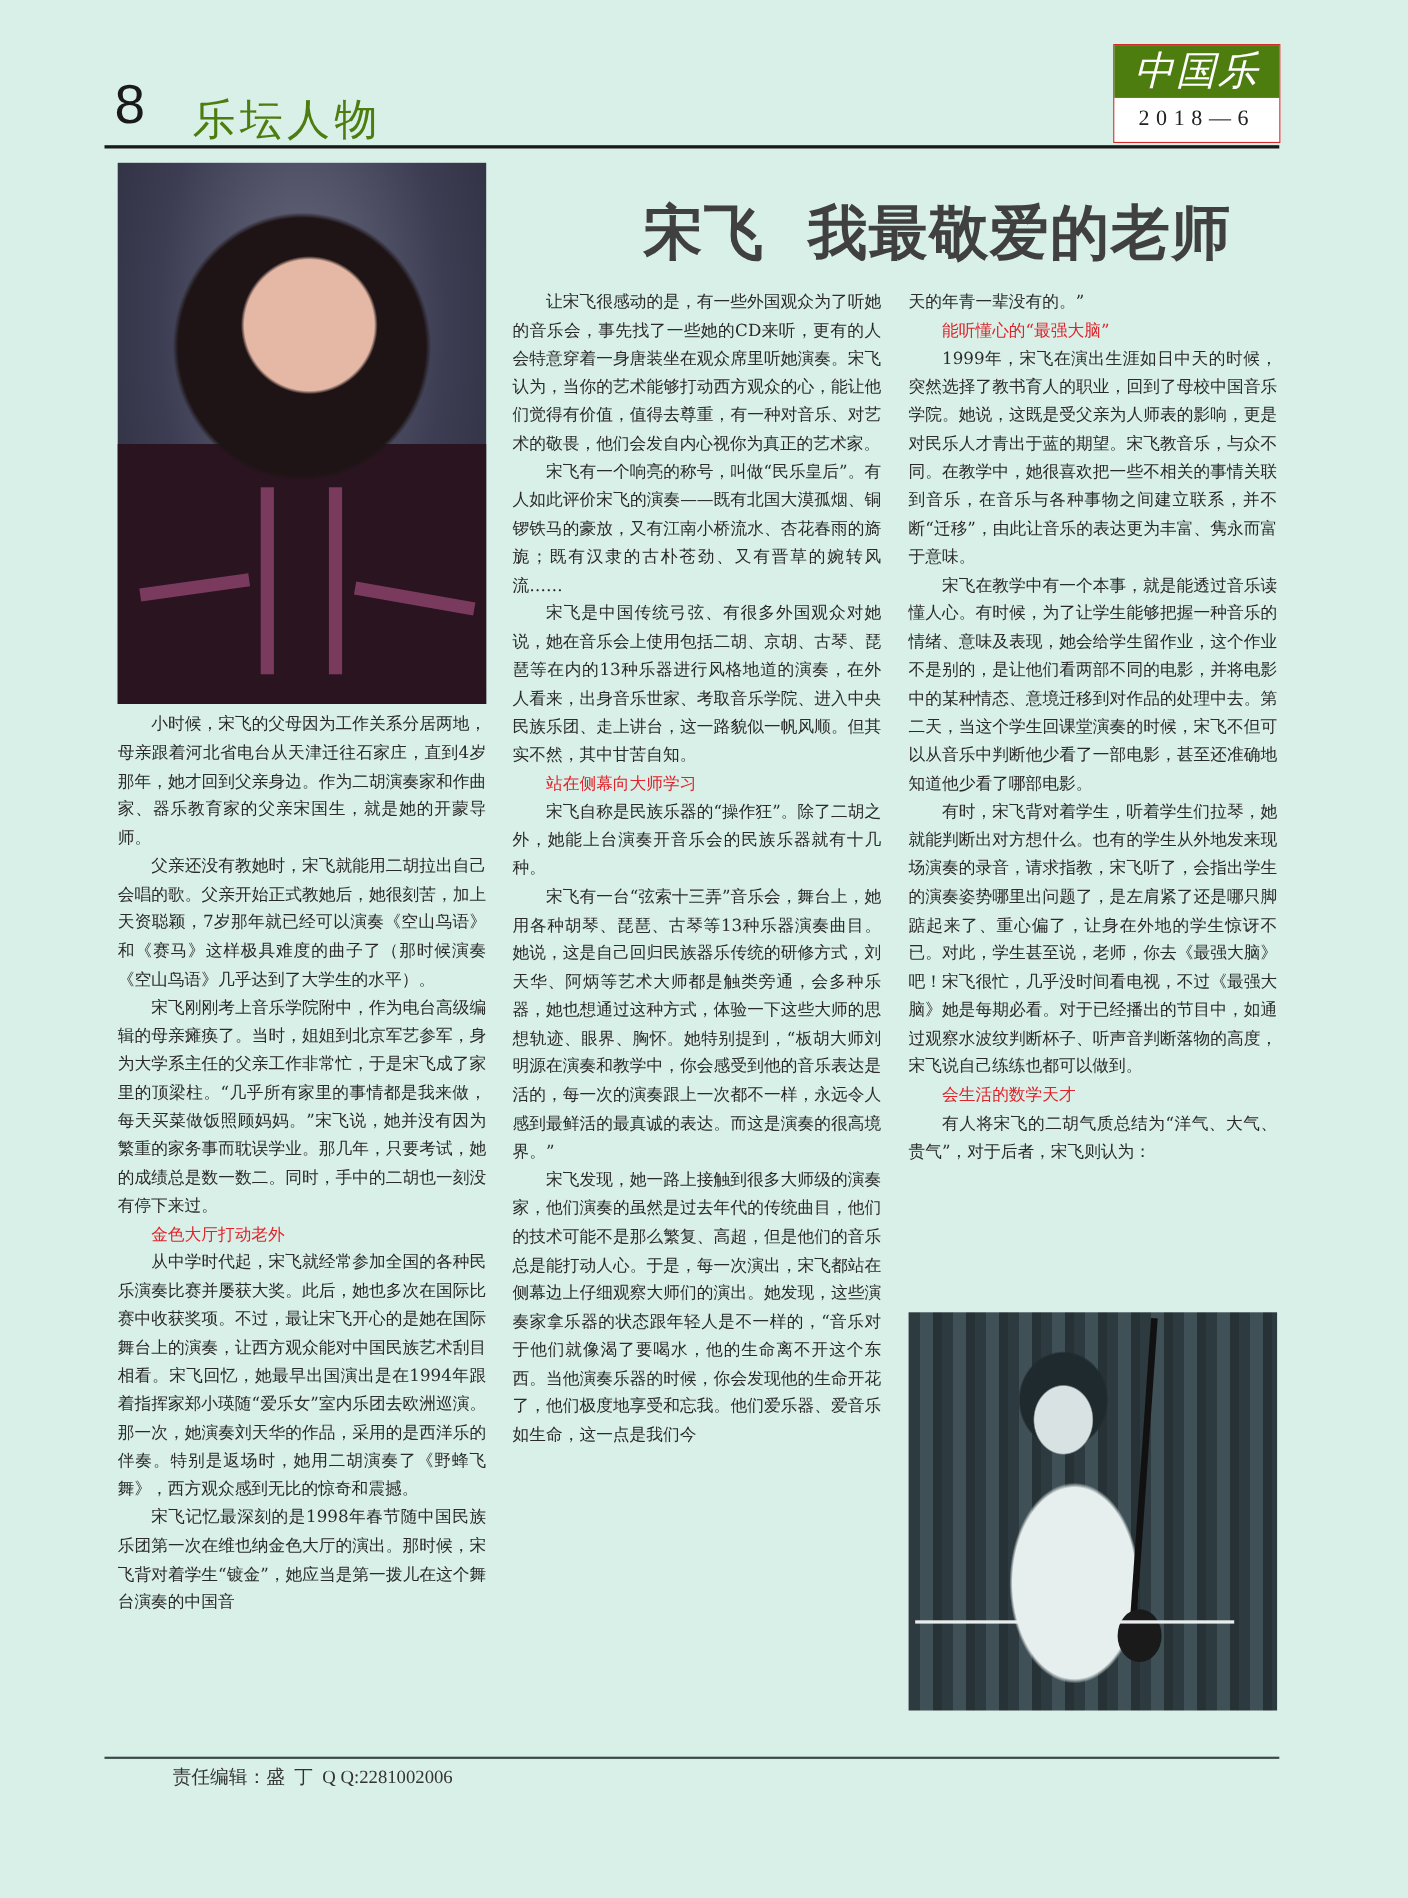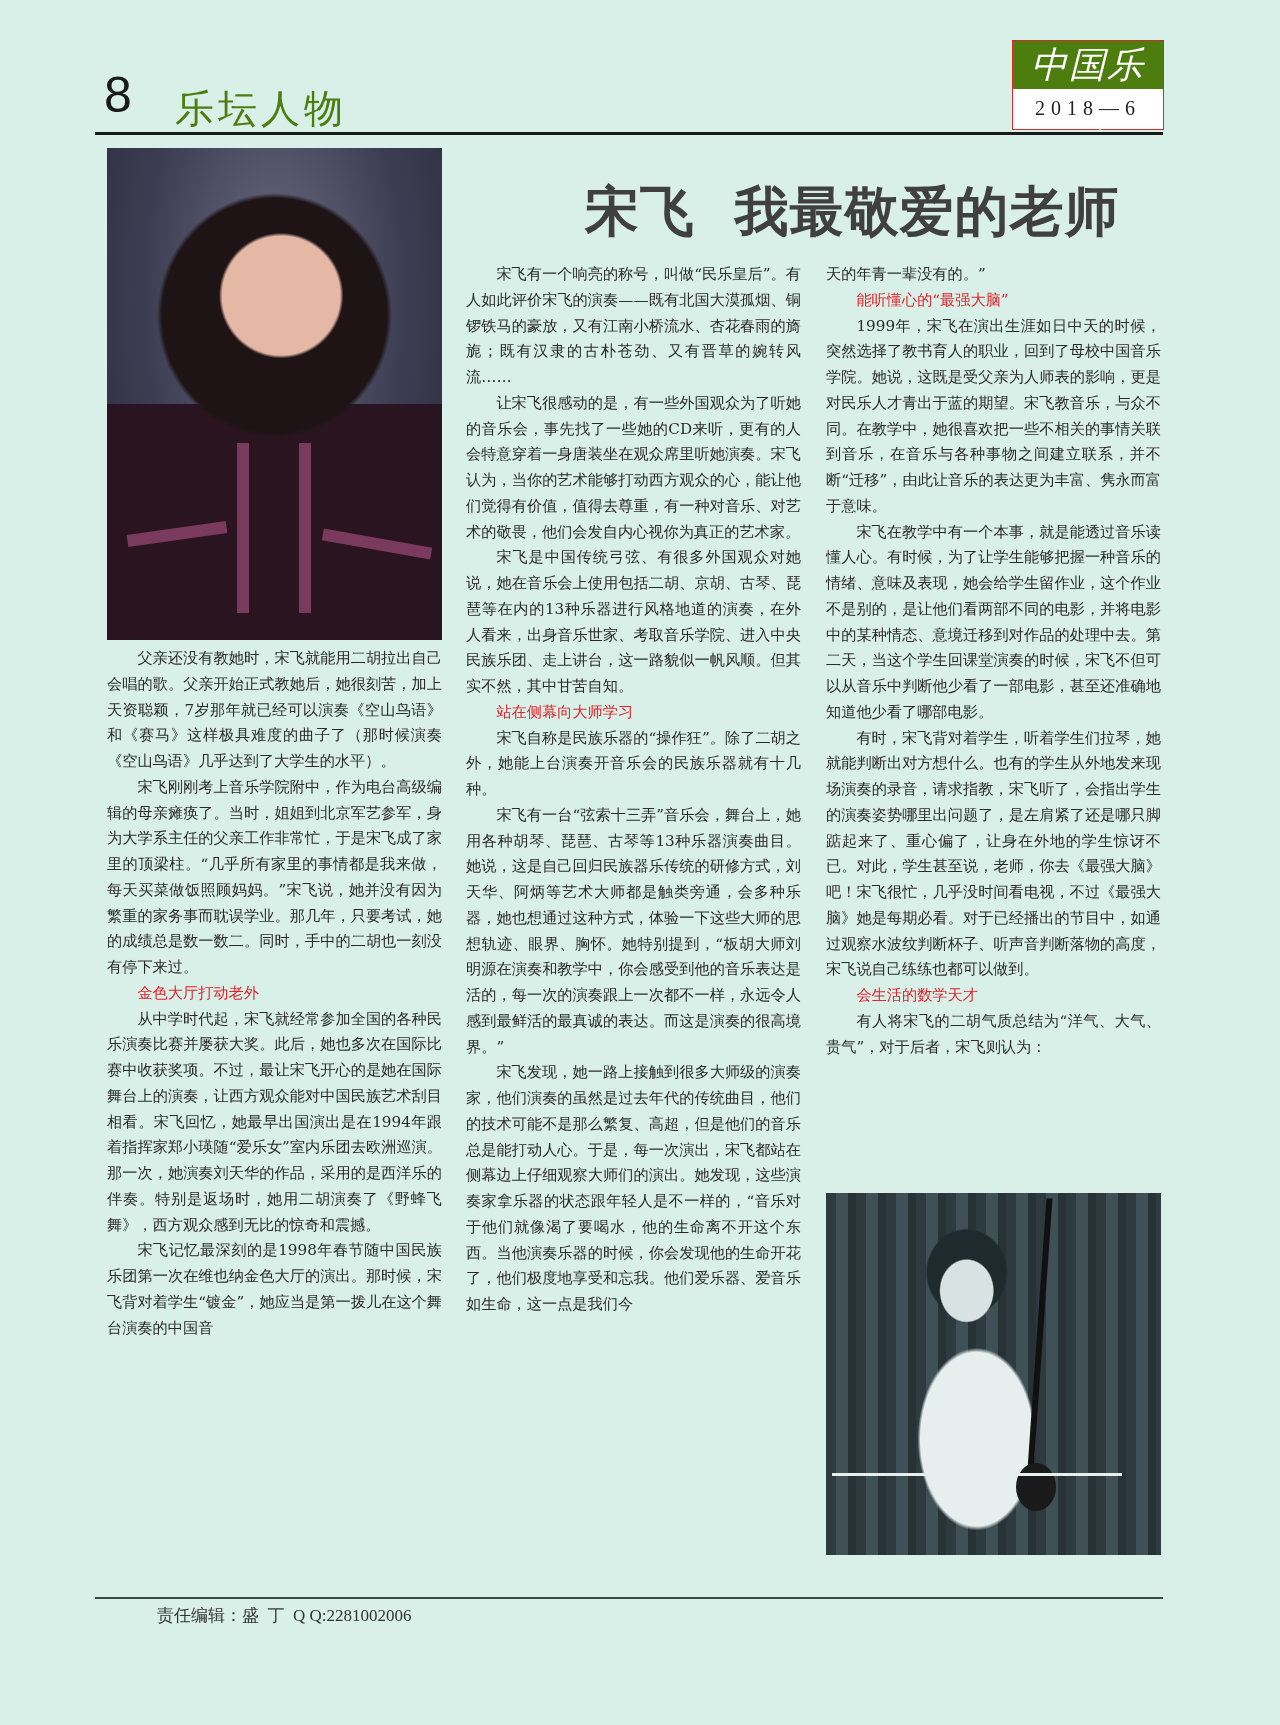--- a/index.html
+++ b/index.html
@@ -92,29 +92,30 @@
 <div class="photo photo-adult" title="宋飞成年肖像照">
   <div class="stripe" style="left:130px;top:295px;width:12px;height:170px;"></div>
   <div class="stripe" style="left:192px;top:295px;width:12px;height:170px;"></div>
   <div class="stripe" style="left:20px;top:380px;width:100px;height:12px;transform:rotate(-8deg);"></div>
   <div class="stripe" style="left:215px;top:390px;width:110px;height:12px;transform:rotate(10deg);"></div>
 </div>
 
 <div class="headline">宋飞  我最敬爱的老师</div>
 
 <div class="col col-left" id="col-left">
+    <p>小时候，宋飞的父母因为工作关系分居两地，母亲跟着河北省电台从天津迁往石家庄，直到4岁那年，她才回到父亲身边。作为二胡演奏家和作曲家、器乐教育家的父亲宋国生，就是她的开蒙导师。</p>
     <p>父亲还没有教她时，宋飞就能用二胡拉出自己会唱的歌。父亲开始正式教她后，她很刻苦，加上天资聪颖，7岁那年就已经可以演奏《空山鸟语》和《赛马》这样极具难度的曲子了（那时候演奏《空山鸟语》几乎达到了大学生的水平）。</p>
     <p>宋飞刚刚考上音乐学院附中，作为电台高级编辑的母亲瘫痪了。当时，姐姐到北京军艺参军，身为大学系主任的父亲工作非常忙，于是宋飞成了家里的顶梁柱。“几乎所有家里的事情都是我来做，每天买菜做饭照顾妈妈。”宋飞说，她并没有因为繁重的家务事而耽误学业。那几年，只要考试，她的成绩总是数一数二。同时，手中的二胡也一刻没有停下来过。</p>
     <h3>金色大厅打动老外</h3>
     <p>从中学时代起，宋飞就经常参加全国的各种民乐演奏比赛并屡获大奖。此后，她也多次在国际比赛中收获奖项。不过，最让宋飞开心的是她在国际舞台上的演奏，让西方观众能对中国民族艺术刮目相看。宋飞回忆，她最早出国演出是在1994年跟着指挥家郑小瑛随“爱乐女”室内乐团去欧洲巡演。那一次，她演奏刘天华的作品，采用的是西洋乐的伴奏。特别是返场时，她用二胡演奏了《野蜂飞舞》，西方观众感到无比的惊奇和震撼。</p>
     <p>宋飞记忆最深刻的是1998年春节随中国民族乐团第一次在维也纳金色大厅的演出。那时候，宋飞背对着学生“镀金”，她应当是第一拨儿在这个舞台演奏的中国音</p>
   </div>
 <div class="col col-mid" id="col-mid">
+    <p>让宋飞很感动的是，有一些外国观众为了听她的音乐会，事先找了一些她的CD来听，更有的人会特意穿着一身唐装坐在观众席里听她演奏。宋飞认为，当你的艺术能够打动西方观众的心，能让他们觉得有价值，值得去尊重，有一种对音乐、对艺术的敬畏，他们会发自内心视你为真正的艺术家。</p>
     <p>宋飞有一个响亮的称号，叫做“民乐皇后”。有人如此评价宋飞的演奏——既有北国大漠孤烟、铜锣铁马的豪放，又有江南小桥流水、杏花春雨的旖旎；既有汉隶的古朴苍劲、又有晋草的婉转风流……</p>
-    <p>让宋飞很感动的是，有一些外国观众为了听她的音乐会，事先找了一些她的CD来听，更有的人会特意穿着一身唐装坐在观众席里听她演奏。宋飞认为，当你的艺术能够打动西方观众的心，能让他们觉得有价值，值得去尊重，有一种对音乐、对艺术的敬畏，他们会发自内心视你为真正的艺术家。</p>
     <p>宋飞是中国传统弓弦、有很多外国观众对她说，她在音乐会上使用包括二胡、京胡、古琴、琵琶等在内的13种乐器进行风格地道的演奏，在外人看来，出身音乐世家、考取音乐学院、进入中央民族乐团、走上讲台，这一路貌似一帆风顺。但其实不然，其中甘苦自知。</p>
     <h3>站在侧幕向大师学习</h3>
     <p>宋飞自称是民族乐器的“操作狂”。除了二胡之外，她能上台演奏开音乐会的民族乐器就有十几种。</p>
     <p>宋飞有一台“弦索十三弄”音乐会，舞台上，她用各种胡琴、琵琶、古琴等13种乐器演奏曲目。她说，这是自己回归民族器乐传统的研修方式，刘天华、阿炳等艺术大师都是触类旁通，会多种乐器，她也想通过这种方式，体验一下这些大师的思想轨迹、眼界、胸怀。她特别提到，“板胡大师刘明源在演奏和教学中，你会感受到他的音乐表达是活的，每一次的演奏跟上一次都不一样，永远令人感到最鲜活的最真诚的表达。而这是演奏的很高境界。”</p>
     <p>宋飞发现，她一路上接触到很多大师级的演奏家，他们演奏的虽然是过去年代的传统曲目，他们的技术可能不是那么繁复、高超，但是他们的音乐总是能打动人心。于是，每一次演出，宋飞都站在侧幕边上仔细观察大师们的演出。她发现，这些演奏家拿乐器的状态跟年轻人是不一样的，“音乐对于他们就像渴了要喝水，他的生命离不开这个东西。当他演奏乐器的时候，你会发现他的生命开花了，他们极度地享受和忘我。他们爱乐器、爱音乐如生命，这一点是我们今</p>
   </div>
 <div class="col col-right" id="col-right">
     <p class="noindent">天的年青一辈没有的。”</p>
     <h3>能听懂心的“最强大脑”</h3>
     <p>1999年，宋飞在演出生涯如日中天的时候，突然选择了教书育人的职业，回到了母校中国音乐学院。她说，这既是受父亲为人师表的影响，更是对民乐人才青出于蓝的期望。宋飞教音乐，与众不同。在教学中，她很喜欢把一些不相关的事情关联到音乐，在音乐与各种事物之间建立联系，并不断“迁移”，由此让音乐的表达更为丰富、隽永而富于意味。</p>

